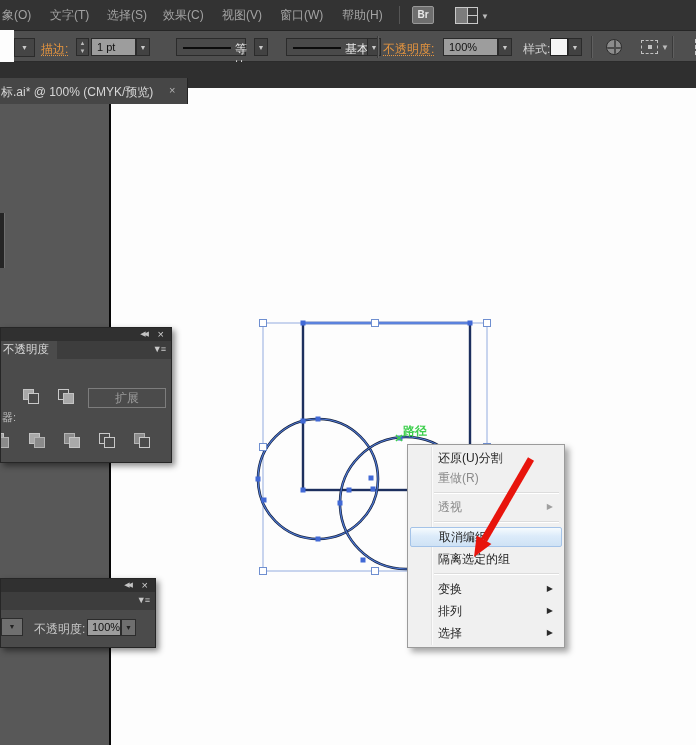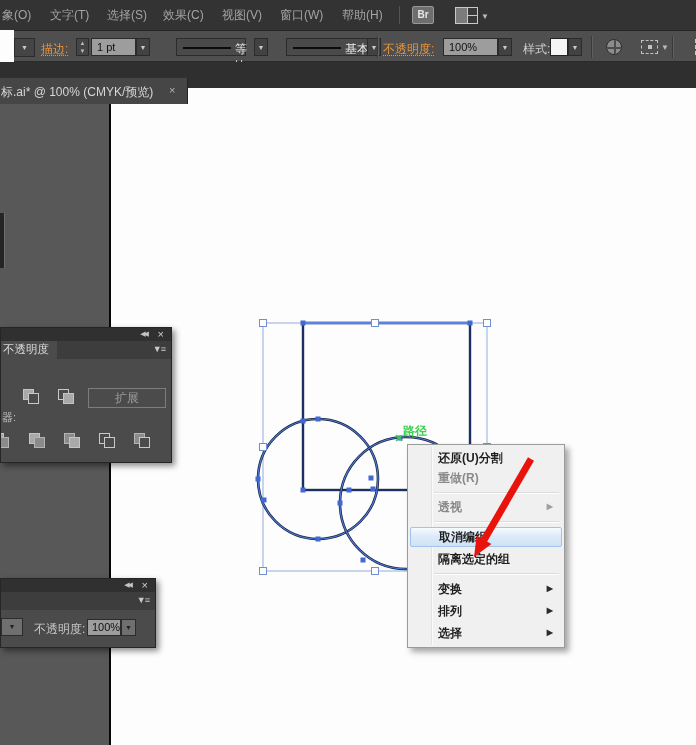--- a/index.html
+++ b/index.html
@@ -92,21 +92,21 @@
   .tr-field { position:absolute; left:86px; top:9px; width:34px; height:17px; background:#9d9d9d; border:1px solid #2b2b2b;
               color:#111; font-size:11px; line-height:15px; padding-left:4px; }
   .tr-dd2 { position:absolute; left:120px; top:9px; width:15px; height:17px; background:#6f6f6f; border:1px solid #2c2c2c;
             color:#222; font-size:7px; text-align:center; line-height:15px; }
 
   
   .ctxmenu { position:absolute; left:407px; top:444px; width:158px; height:204px; background:#f0f0f0;
              border:1px solid #9b9b9b; box-shadow:4px 4px 6px rgba(0,0,0,.35); z-index:40; padding-top:3px; }
   .ctx-gutter { position:absolute; left:2px; top:2px; bottom:2px; width:22px;
                 border-right:1px solid #e2e2e2; box-shadow:1px 0 0 #fbfbfb; }
-  .ci { position:relative; height:20px; font-size:12px; color:#1f1f1f; line-height:20px; padding-left:30px; white-space:nowrap;font-weight:bold; }
+  .ci { position:relative; height:20px; font-size:12px; color:#1f1f1f; line-height:20px; padding-left:30px; white-space:nowrap; }
   .ci.dis { color:#8a8a8a; }
   .ci .sub { position:absolute; right:11px; top:0; font-size:8px; color:#2b2b2b; }
   .ci.dis .sub { color:#9f9f9f; }
   .ci-sep { height:0; border-top:1px solid #dcdcdc; border-bottom:1px solid #ffffff; margin:4px 5px 3px 26px; }
   .ci.hl { height:23px; padding:0; }
   .ci.hl .hlbox { position:absolute; left:2px; right:2px; top:1px; height:20px; border:1px solid #a4c3e8; border-radius:2px;
                   background:linear-gradient(#f6fbfe,#dcebfa 45%,#cfe2f5); line-height:18px; padding-left:28px; }
 
   
   svg.arrow { position:absolute; left:0; top:0; z-index:50; pointer-events:none; }

